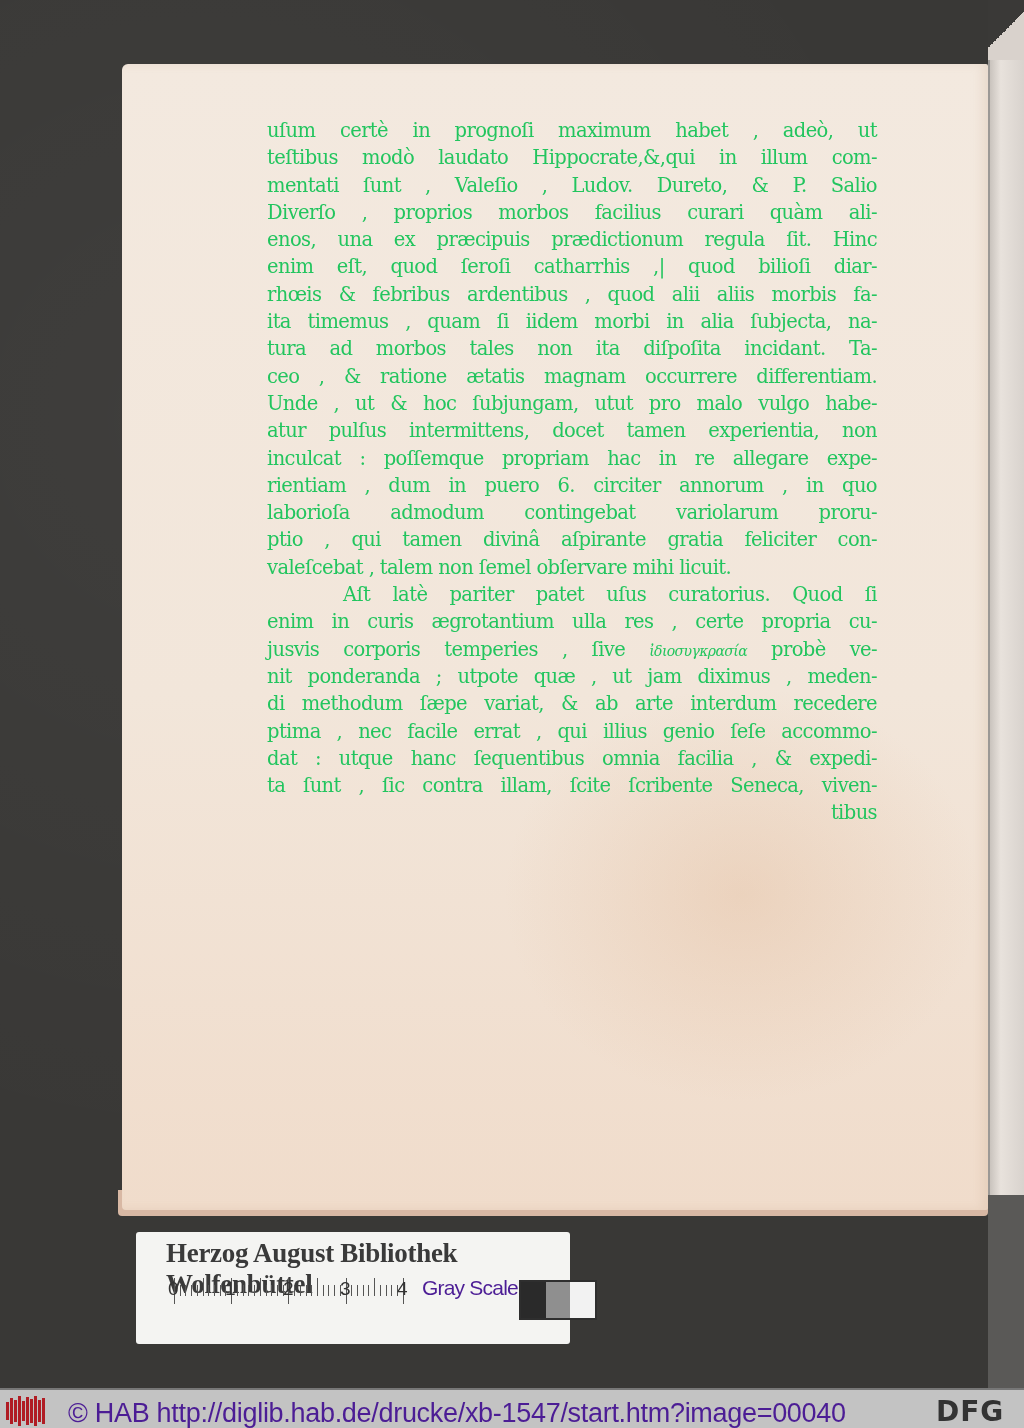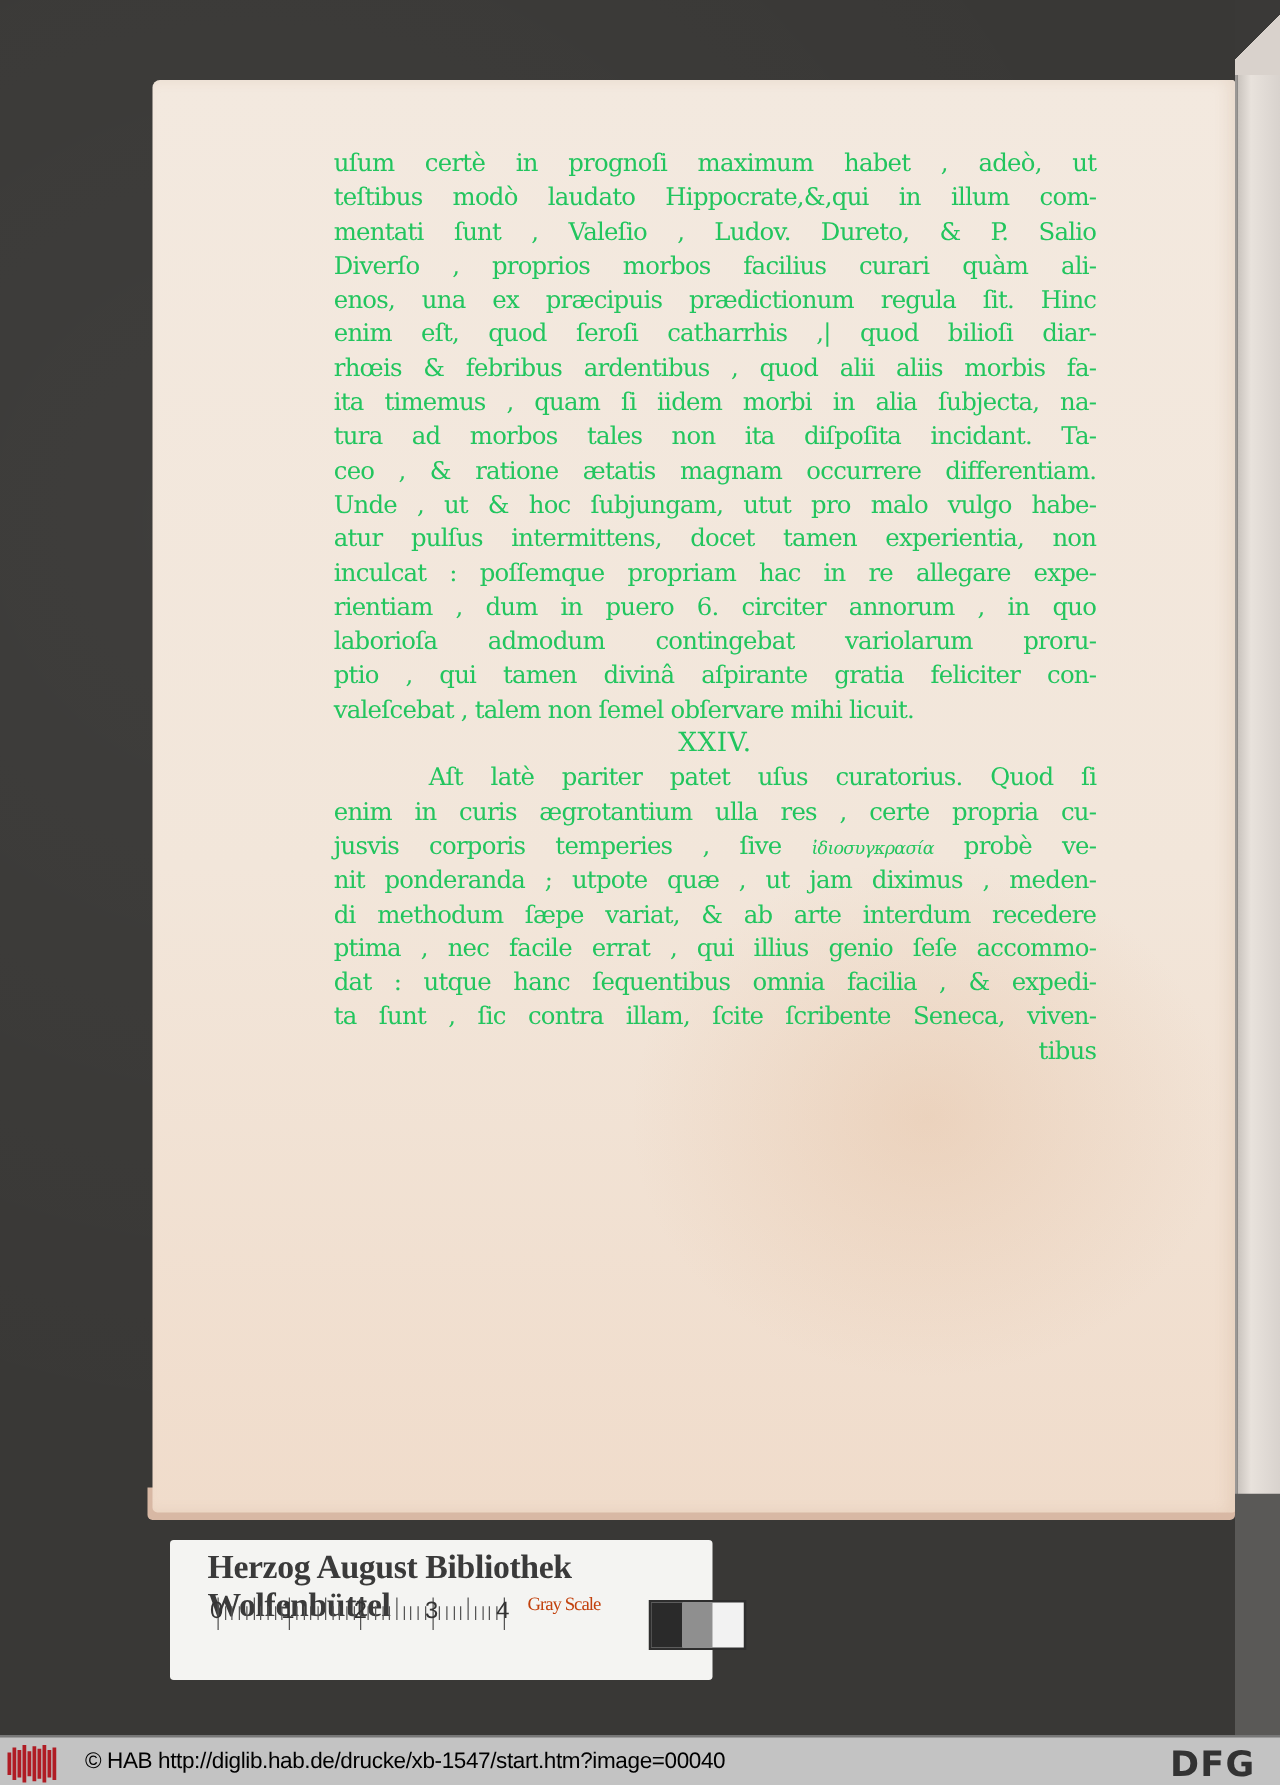--- a/index.html
+++ b/index.html
@@ -67,38 +67,38 @@
     letter-spacing:-0.3px;
   }
   .ruler {
     position:absolute; left:38px; top:46px; width:236px; height:40px;
   }
   .tick { position:absolute; bottom:14px; width:1px; background:#555; }
   .ruler-num {
     position:absolute; top:46px; font-family:"Liberation Sans", sans-serif; font-size:19px; color:#333;
   }
   .gray-label {
-    position:absolute; left:286px; top:44px; font-family:Liberation Serif, serif;
-    font-size:15px; color:#c2410c; letter-spacing:-0.8px;
+    position:absolute; left:286px; top:44px; font-family:Liberation Sans, sans-serif;
+    font-size:21px; color:#4c1d95; letter-spacing:-0.8px;
   }
   .gray-scale {
     position:absolute; left:383px; top:48px; width:74px; height:36px; border:2px solid #2e2e2e; display:flex;
   }
   .gray-scale span { flex:1; }
 
   .footer {
     position:absolute; left:0; top:1388px; width:1024px; height:40px;
     background:#c3c3c3;
     border-top:2px solid #777;
   }
   .hab-logo { position:absolute; left:6px; top:6px; width:42px; height:30px; }
   .hab-logo i { position:absolute; bottom:0; width:3px; background:#b01c24; }
   .footer-text {
     position:absolute; left:68px; top:8px; font-family:"Liberation Sans", sans-serif;
-    font-size:18px; color:#000000; letter-spacing:-0.3px;
+    font-size:27px; color:#4c1d95; letter-spacing:-0.3px;
   }
   .dfg-logo {
     position:absolute; left:936px; top:5px; font-family:"DejaVu Sans", sans-serif;
     font-weight:bold; font-size:28px; color:#333; letter-spacing:1px;
   }
 </style>
 </head>
 <body>
 
 <div class="backdrop"></div>
@@ -119,21 +119,20 @@
   <span class="line">ita timemus , quam ſi iidem morbi in alia ſubjecta, na-</span>
   <span class="line">tura  ad morbos tales  non ita  diſpoſita  incidant.  Ta-</span>
   <span class="line">ceo , &amp; ratione ætatis magnam occurrere differentiam.</span>
   <span class="line">Unde , ut &amp; hoc ſubjungam, utut pro malo vulgo habe-</span>
   <span class="line">atur pulſus intermittens, docet tamen experientia, non</span>
   <span class="line">inculcat : poſſemque propriam hac in re allegare expe-</span>
   <span class="line">rientiam , dum in puero 6.  circiter annorum ,  in quo</span>
   <span class="line">laborioſa  admodum  contingebat  variolarum  proru-</span>
   <span class="line">ptio ,  qui tamen divinâ aſpirante  gratia  feliciter con-</span>
   <span class="line last">valeſcebat , talem non ſemel obſervare mihi licuit.</span>
-  <span class="heading">XXIV.</span>
   <span class="line indent">Aſt latè pariter patet uſus curatorius.    Quod ſi</span>
   <span class="line">enim in curis ægrotantium ulla res ,  certe  propria cu-</span>
   <span class="line"><span>jusvis corporis temperies , ſive </span><span class="greek">ἰδιοσυγκρασία</span><span> probè ve-</span></span>
   <span class="line">nit ponderanda ; utpote quæ , ut jam diximus , meden-</span>
   <span class="line">di methodum ſæpe variat, &amp; ab arte interdum recedere</span>
   <span class="line">ptima , nec facile errat , qui illius genio ſeſe accommo-</span>
   <span class="line">dat :  utque hanc ſequentibus omnia facilia , &amp; expedi-</span>
   <span class="line">ta ſunt , ſic contra illam, ſcite ſcribente Seneca, viven-</span>
   <span class="line right">tibus</span>
 </div>

